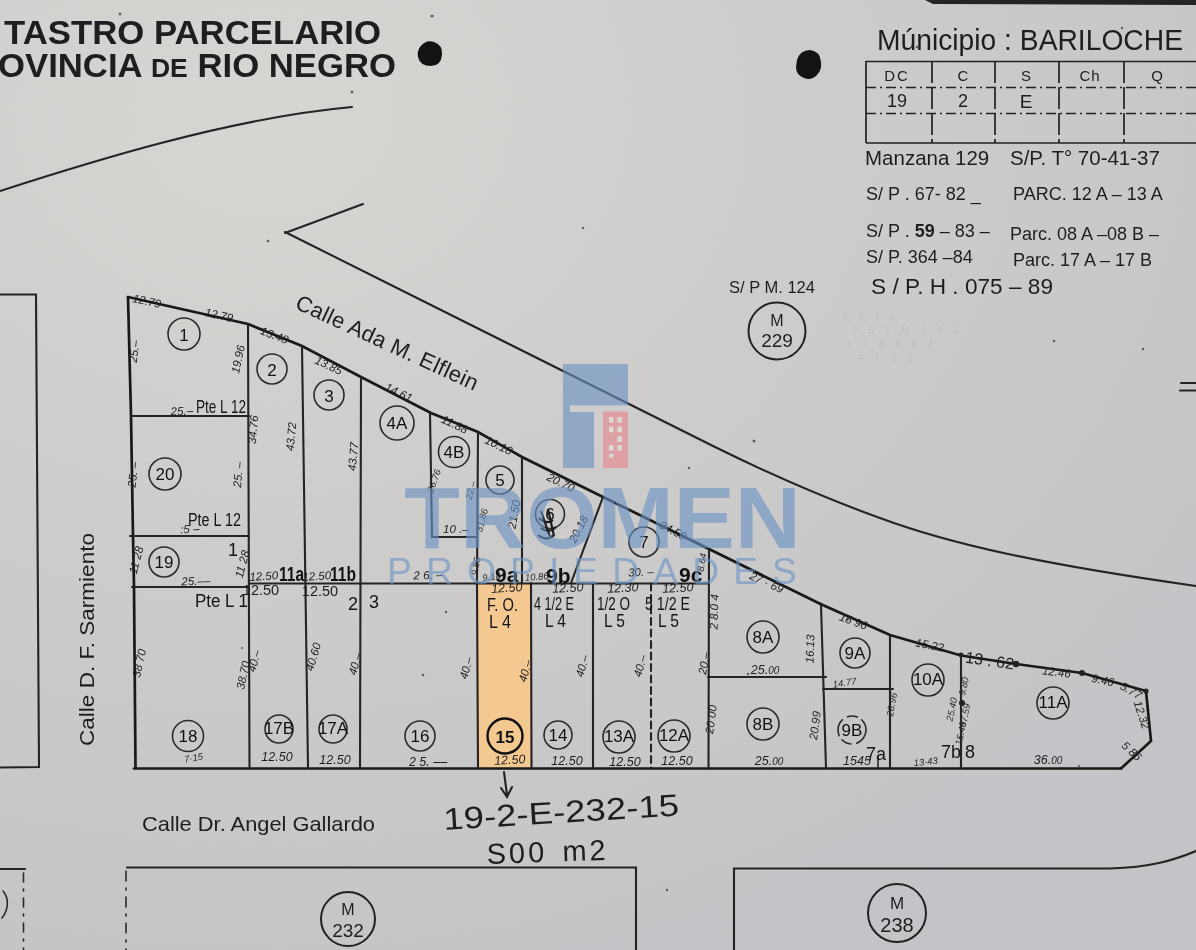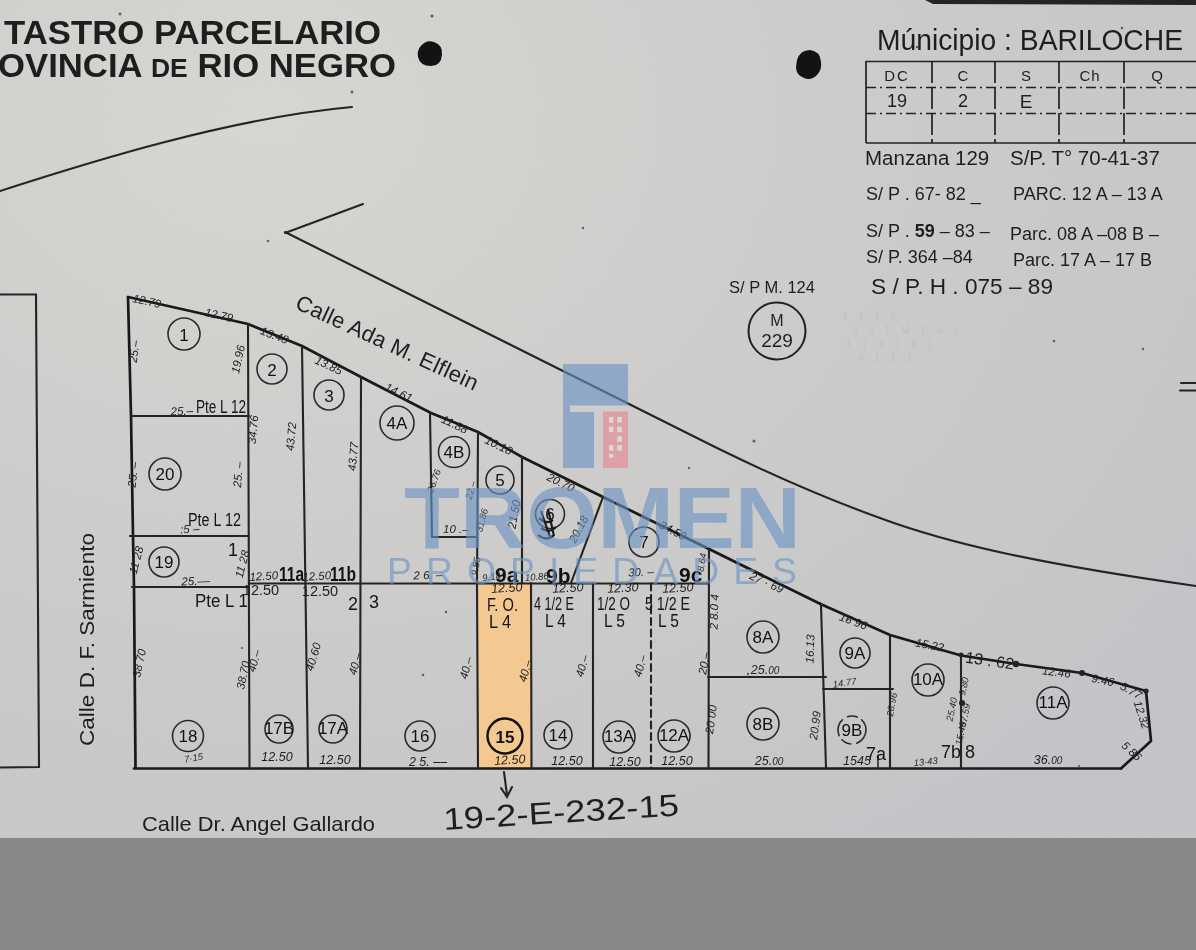--- a/index.html
+++ b/index.html
@@ -1,16 +1,16 @@
 <!DOCTYPE html>
 <html><head>
 <meta charset="utf-8">
 <style>
 html,body{margin:0;padding:0;background:#888;}
-#page{position:relative;width:1196px;height:838px;overflow:hidden;font-family:"Liberation Sans",sans-serif;}
+#page{position:relative;width:1196px;height:950px;overflow:hidden;font-family:"Liberation Sans",sans-serif;}
 text{font-family:"Liberation Sans",sans-serif;fill:#1e1e1e;}
 .d{font-style:italic;font-size:11.5px;fill:#222;}
 .d2{font-style:italic;font-size:12.5px;fill:#1e1e1e;}
 .d3{font-style:italic;font-size:9.5px;fill:#2a2a2a;}
 .lb{font-size:18px;fill:#151515;}
 .lbb{font-size:21px;font-weight:bold;fill:#111;}
 .cn{font-size:17px;fill:#111;text-anchor:middle;}
 .ln{stroke:#242424;stroke-width:2.1;fill:none;stroke-linecap:round;}
 .lnt{stroke:#2b2b2b;stroke-width:1.6;fill:none;stroke-linecap:round;}
 .lnk{stroke:#191919;stroke-width:2.7;fill:none;stroke-linecap:round;}

